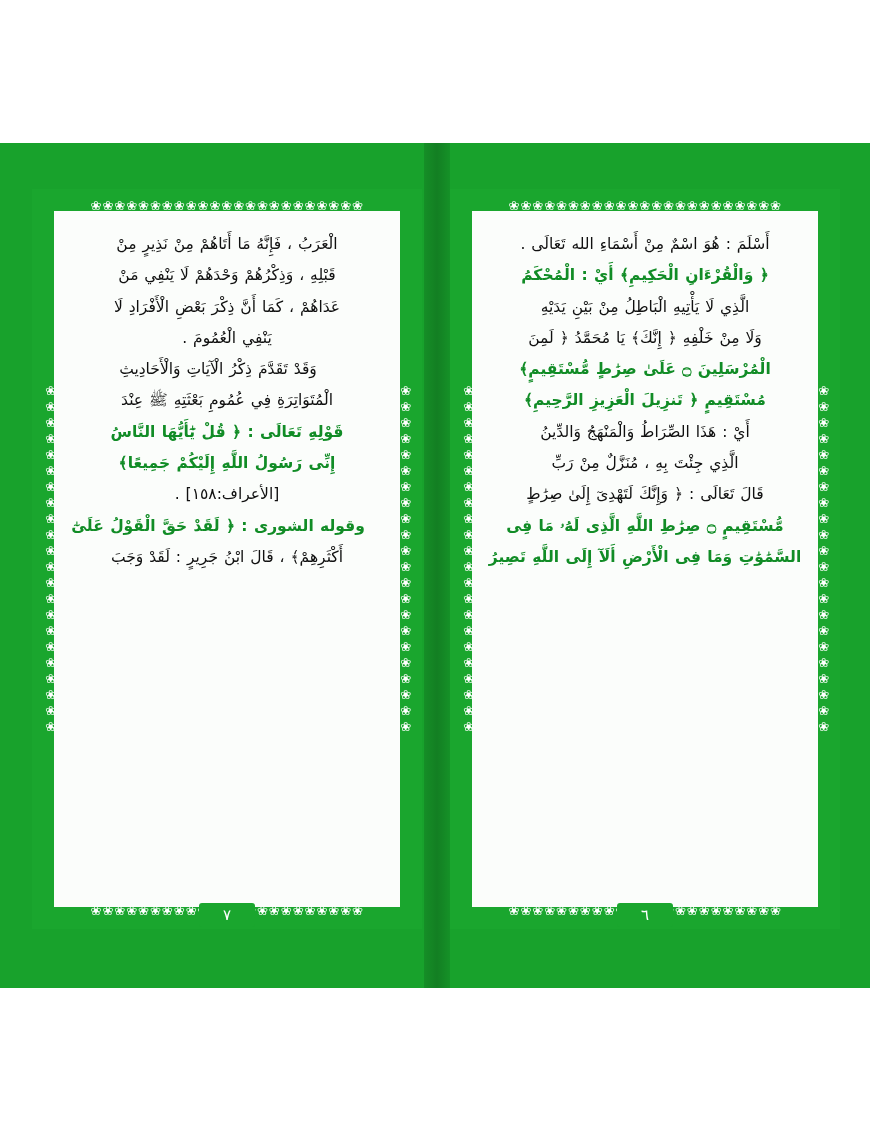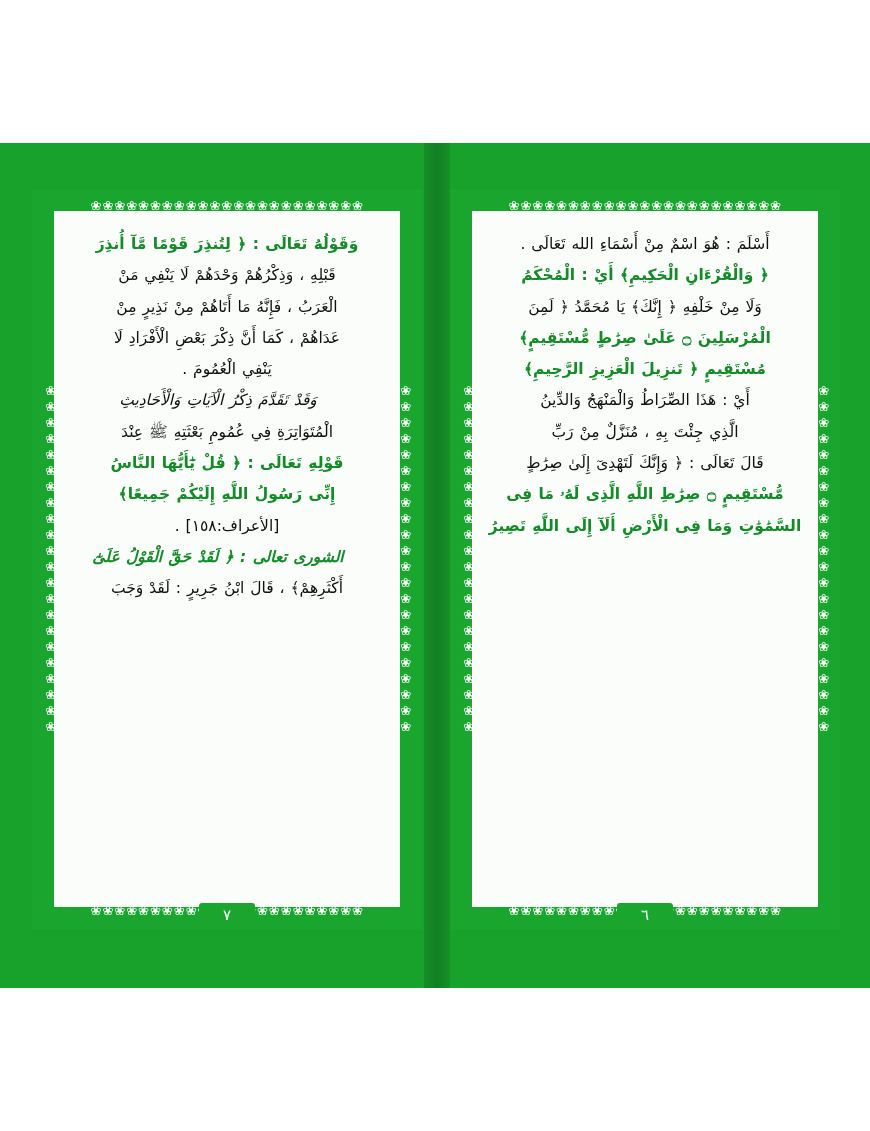--- a/index.html
+++ b/index.html
@@ -92,21 +92,21 @@
     text-align-last: center;
     font-family: "DejaVu Sans", sans-serif;
     font-size: 15.5px;
     line-height: 2.02;
     color: #101010;
     word-spacing: 1px;
   }
 
   .ln { display: block; white-space: normal; }
   .ln.center { text-align: right; }
-  .ln.indent { text-indent: 18px; font-style: italic; }
+  .ln.indent { text-indent: 18px; }
 
   .q {
     color: #118c26;
     font-weight: bold;
   }
 
   
   .folio {
     position: absolute;
     bottom: 2px;
@@ -146,20 +146,21 @@
       <div class="frame">
         <div class="frame-band band-top">❀❀❀❀❀❀❀❀❀❀❀❀❀❀❀❀❀❀❀❀❀❀❀</div>
         <div class="frame-band band-bottom">❀❀❀❀❀❀❀❀❀❀❀❀❀❀❀❀❀❀❀❀❀❀❀</div>
         <div class="frame-band band-left">❀❀❀❀❀❀❀❀❀❀❀❀❀❀❀❀❀❀❀❀❀❀</div>
         <div class="frame-band band-right">❀❀❀❀❀❀❀❀❀❀❀❀❀❀❀❀❀❀❀❀❀❀</div>
       </div>
       <div class="paper">
         <div class="text-block">
           <span class="ln">أَسْلَمَ : هُوَ اسْمٌ مِنْ أَسْمَاءِ الله تَعَالَى .</span>
           <span class="ln center q">﴿ وَالْقُرْءَانِ الْحَكِيمِ﴾ أَيْ : الْمُحْكَمُ</span>
+          <span class="ln">الَّذِي لَا يَأْتِيهِ الْبَاطِلُ مِنْ بَيْنِ يَدَيْهِ</span>
           <span class="ln">وَلَا مِنْ خَلْفِهِ ﴿ إِنَّكَ﴾ يَا مُحَمَّدُ ﴿ لَمِنَ</span>
           <span class="ln center q">الْمُرْسَلِينَ ۝ عَلَىٰ صِرَٰطٍ مُّسْتَقِيمٍ﴾</span>
           <span class="ln center q">مُسْتَقِيمٍ ﴿ تَنزِيلَ الْعَزِيزِ الرَّحِيمِ﴾</span>
           <span class="ln">أَيْ : هَذَا الصِّرَاطُ وَالْمَنْهَجُ وَالدِّينُ</span>
           <span class="ln">الَّذِي جِئْتَ بِهِ ، مُنَزَّلٌ مِنْ رَبِّ</span>
           <span class="ln">قَالَ تَعَالَى : ﴿ وَإِنَّكَ لَتَهْدِىٓ إِلَىٰ صِرَٰطٍ</span>
           <span class="ln center q">مُّسْتَقِيمٍ ۝ صِرَٰطِ اللَّهِ الَّذِى لَهُۥ مَا فِى</span>
           <span class="ln center q">السَّمَٰوَٰتِ وَمَا فِى الْأَرْضِ أَلَآ إِلَى اللَّهِ تَصِيرُ</span>
         </div>
       </div>
@@ -168,31 +169,30 @@
 
     <div class="leaf leaf-left">
       <div class="frame">
         <div class="frame-band band-top">❀❀❀❀❀❀❀❀❀❀❀❀❀❀❀❀❀❀❀❀❀❀❀</div>
         <div class="frame-band band-bottom">❀❀❀❀❀❀❀❀❀❀❀❀❀❀❀❀❀❀❀❀❀❀❀</div>
         <div class="frame-band band-left">❀❀❀❀❀❀❀❀❀❀❀❀❀❀❀❀❀❀❀❀❀❀</div>
         <div class="frame-band band-right">❀❀❀❀❀❀❀❀❀❀❀❀❀❀❀❀❀❀❀❀❀❀</div>
       </div>
       <div class="paper">
         <div class="text-block">
-          <span class="ln q">وَقَوْلُهُ تَعَالَى : ﴿ لِتُنذِرَ قَوْمًا مَّآ أُنذِرَ</span>
+          <span class="ln">الْعَرَبُ ، فَإِنَّهُ مَا أَتَاهُمْ مِنْ نَذِيرٍ مِنْ</span>
           <span class="ln">قَبْلِهِ ، وَذِكْرُهُمْ وَحْدَهُمْ لَا يَنْفِي مَنْ</span>
-          <span class="ln">الْعَرَبُ ، فَإِنَّهُ مَا أَتَاهُمْ مِنْ نَذِيرٍ مِنْ</span>
           <span class="ln">عَدَاهُمْ ، كَمَا أَنَّ ذِكْرَ بَعْضِ الْأَفْرَادِ لَا</span>
           <span class="ln">يَنْفِي الْعُمُومَ .</span>
           <span class="ln indent">وَقَدْ تَقَدَّمَ ذِكْرُ الْآيَاتِ وَالْأَحَادِيثِ</span>
           <span class="ln">الْمُتَوَاتِرَةِ فِي عُمُومِ بَعْثَتِهِ ﷺ عِنْدَ</span>
           <span class="ln center q">قَوْلِهِ تَعَالَى : ﴿ قُلْ يَٰٓأَيُّهَا النَّاسُ</span>
           <span class="ln center q">إِنِّى رَسُولُ اللَّهِ إِلَيْكُمْ جَمِيعًا﴾</span>
           <span class="ln center">[الأعراف:١٥٨] .</span>
-          <span class="ln indent q">الشورى تعالى : ﴿ لَقَدْ حَقَّ الْقَوْلُ عَلَىٰٓ</span>
+          <span class="ln indent q">وقوله الشورى : ﴿ لَقَدْ حَقَّ الْقَوْلُ عَلَىٰٓ</span>
           <span class="ln">أَكْثَرِهِمْ﴾ ، قَالَ ابْنُ جَرِيرٍ : لَقَدْ وَجَبَ</span>
         </div>
       </div>
       <div class="folio">٧</div>
     </div>
   </div>
 
   <div class="glow-top"></div>
   <div class="glow-bottom"></div>
 </div>

